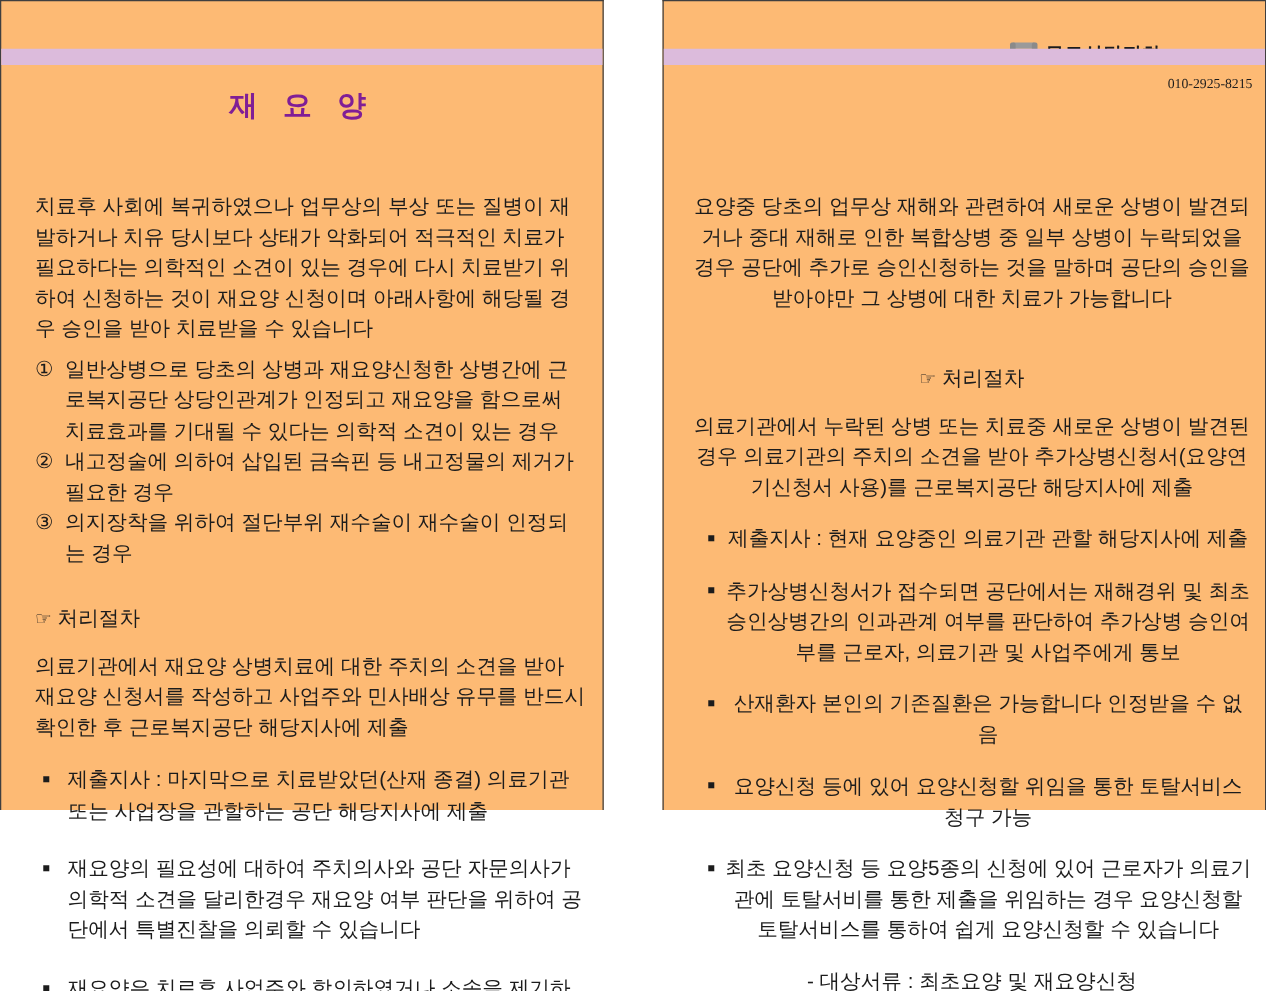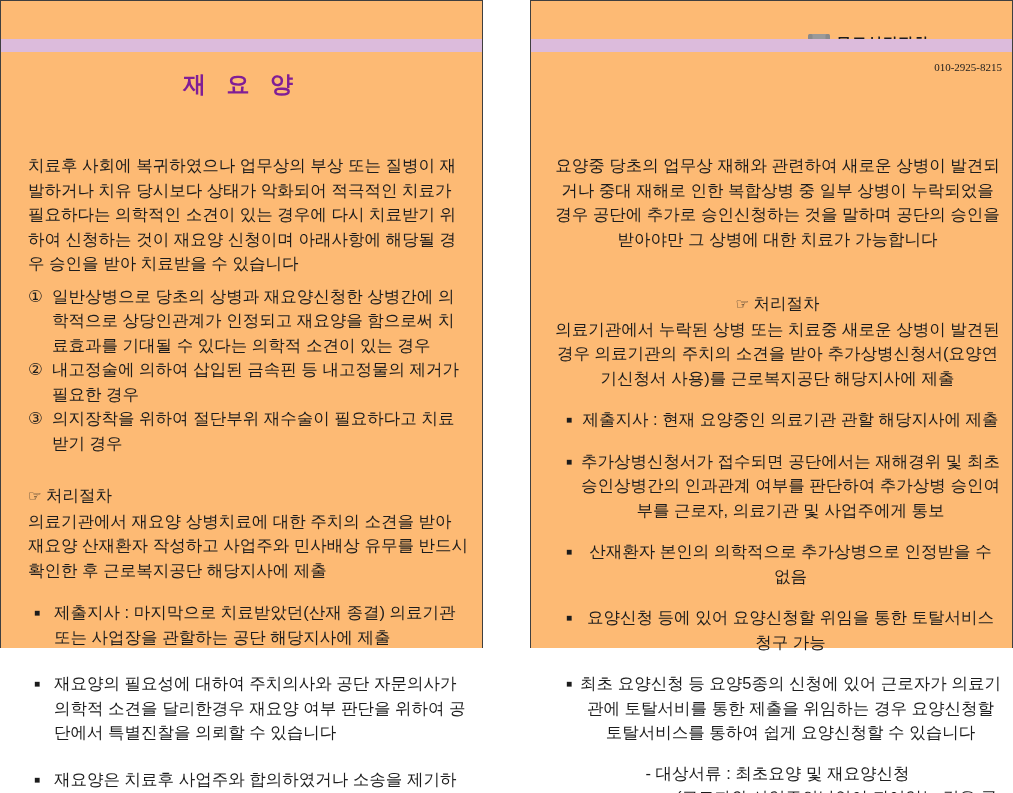--- a/index.html
+++ b/index.html
@@ -33,21 +33,21 @@
   }
   .page-right .page-body{left:22px;right:10px;text-align:center;}
   p{margin:0;}
   .intro{margin-top:24px;}
   .numbered{margin-top:8px;}
   .n-item{display:flex;}
   .n-mark{flex:0 0 24px;}
   .n-text{flex:1;}
   .proc-head{margin-top:28px;}
   .proc-marker{font-size:15px;}
-  .proc-text{margin-top:0;}
+  .proc-text{margin-top:12px;}
   .bullet{display:flex;margin-top:20px;padding-left:6px;}
   .b-mark{flex:0 0 20px;font-size:10px;line-height:24.5px;transform:translateY(0.5px);}
   .b-text{flex:1;}
   .bullets-left .bullet{margin-top:18px;}
   .bullets-left .bullet + .bullet{margin-top:22px;}
   .bullets-right .bullet{margin-top:17px;}
   .docs-block{margin-top:0;}
   .docs-line1{margin-top:16px;}
   .docs-line2{padding-left:118px;}
   .phone-icon-svg{display:block;}
@@ -57,37 +57,37 @@
 
 <div class="page page-left">
   <div class="accent-bar"></div>
   <h1 class="page-title">재 요 양</h1>
   <div class="page-body">
     <p class="intro">치료후 사회에 복귀하였으나 업무상의 부상 또는 질병이 재발하거나 치유 당시보다 상태가 악화되어 적극적인 치료가 필요하다는 의학적인 소견이 있는 경우에 다시 치료받기 위하여 신청하는 것이 재요양 신청이며 아래사항에 해당될 경우 승인을 받아 치료받을 수 있습니다</p>
 
     <div class="numbered">
       <div class="n-item">
         <span class="n-mark">①</span>
-        <span class="n-text">일반상병으로 당초의 상병과 재요양신청한 상병간에 의학적으로 상당인관계가 인정되고 재요양을 함으로써 치료효과를 기대될 수 있다는 의학적 소견이 있는 경우</span>
+        <span class="n-text">일반상병으로 당초의 상병과 재요양신청한 상병간에 근로복지공단 상당인관계가 인정되고 재요양을 함으로써 치료효과를 기대될 수 있다는 의학적 소견이 있는 경우</span>
       </div>
       <div class="n-item">
         <span class="n-mark">②</span>
         <span class="n-text">내고정술에 의하여 삽입된 금속핀 등 내고정물의 제거가 필요한 경우</span>
       </div>
       <div class="n-item">
         <span class="n-mark">③</span>
-        <span class="n-text">의지장착을 위하여 절단부위 재수술이 필요하다고 치료받기 경우</span>
+        <span class="n-text">의지장착을 위하여 절단부위 재수술이 재수술이 인정되는 경우</span>
       </div>
     </div>
 
     <p class="proc-head">
       <span class="proc-marker">☞</span>
       <span>처리절차</span>
     </p>
-    <p class="proc-text">의료기관에서 재요양 상병치료에 대한 주치의 소견을 받아 재요양 산재환자 작성하고 사업주와 민사배상 유무를 반드시 확인한 후 근로복지공단 해당지사에 제출</p>
+    <p class="proc-text">의료기관에서 재요양 상병치료에 대한 주치의 소견을 받아 재요양 신청서를 작성하고 사업주와 민사배상 유무를 반드시 확인한 후 근로복지공단 해당지사에 제출</p>
 
     <div class="bullets-left">
       <div class="bullet">
         <span class="b-mark">■</span>
         <span class="b-text">제출지사 : 마지막으로 치료받았던(산재 종결) 의료기관 또는 사업장을 관할하는 공단 해당지사에 제출</span>
       </div>
       <div class="bullet">
         <span class="b-mark">■</span>
         <span class="b-text">재요양의 필요성에 대하여 주치의사와 공단 자문의사가 의학적 소견을 달리한경우 재요양 여부 판단을 위하여 공단에서 특별진찰을 의뢰할 수 있습니다</span>
       </div>
@@ -126,21 +126,21 @@
       <div class="bullet">
         <span class="b-mark">■</span>
         <span class="b-text">제출지사 : 현재 요양중인 의료기관 관할 해당지사에 제출</span>
       </div>
       <div class="bullet">
         <span class="b-mark">■</span>
         <span class="b-text">추가상병신청서가 접수되면 공단에서는 재해경위 및 최초 승인상병간의 인과관계 여부를 판단하여 추가상병 승인여부를 근로자, 의료기관 및 사업주에게 통보</span>
       </div>
       <div class="bullet">
         <span class="b-mark">■</span>
-        <span class="b-text">산재환자 본인의 의학적으로 추가상병으로 인정받을 수 없음</span>
+        <span class="b-text">산재환자 본인의 기존질환은 가능합니다 인정받을 수 없음</span>
       </div>
       <div class="bullet">
         <span class="b-mark">■</span>
         <span class="b-text">요양신청 등에 있어 요양신청할 위임을 통한 토탈서비스청구 가능</span>
       </div>
       <div class="bullet">
         <span class="b-mark">■</span>
         <span class="b-text">최초 요양신청 등 요양5종의 신청에 있어 근로자가 의료기관에 토탈서비를 통한 제출을 위임하는 경우 요양신청할 토탈서비스를 통하여 쉽게 요양신청할 수 있습니다</span>
       </div>
     </div>

